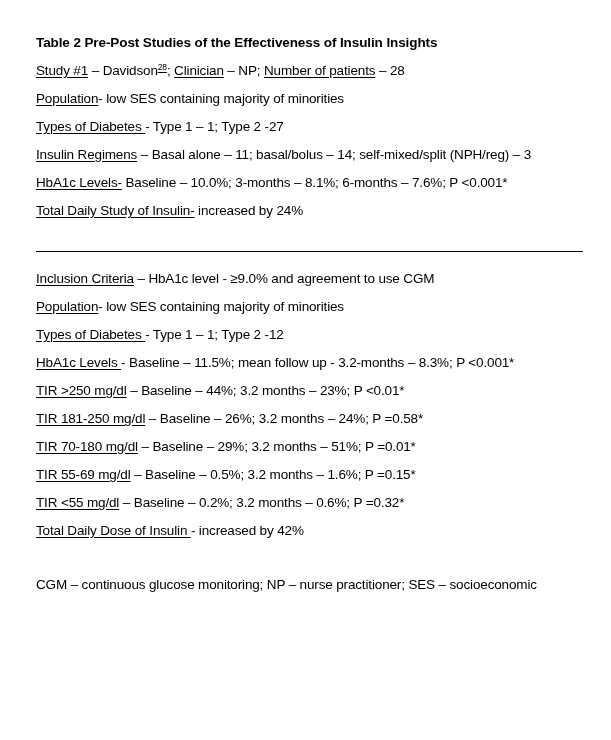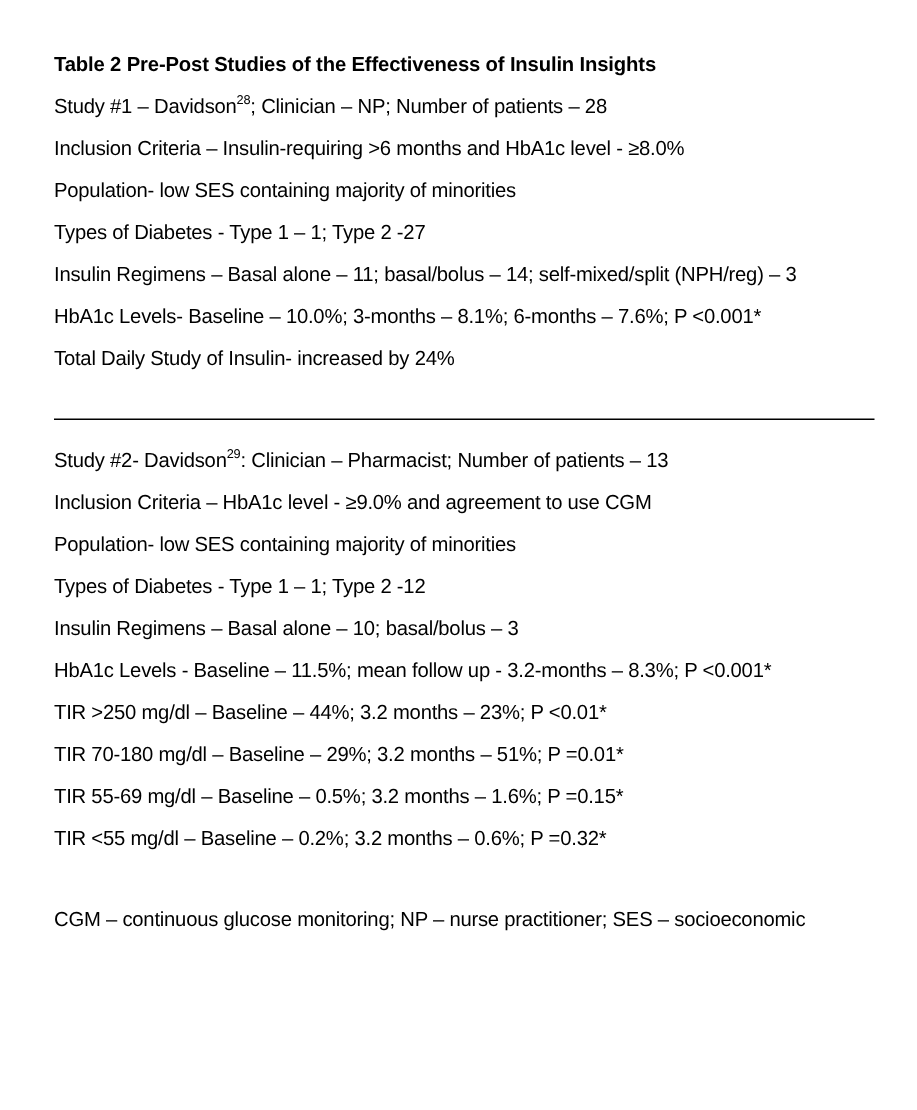--- a/index.html
+++ b/index.html
@@ -33,20 +33,21 @@
   }
   .row {
     font-size: 13.5px;
     font-weight: normal;
     line-height: 28px;
     height: 28px;
     white-space: nowrap;
     letter-spacing: -0.15px;
   }
   .lbl {
+    text-decoration: underline;
     text-underline-offset: 2px;
   }
   sup {
     font-size: 8.5px;
     vertical-align: super;
     line-height: 0;
   }
   .divider {
     height: 0;
     border-top: 1.6px solid #000000;
@@ -70,60 +71,59 @@
 </style>
 </head>
 <body>
 
 <div class="page">
 
   <div class="title">Table 2 Pre-Post Studies of the Effectiveness of Insulin Insights</div>
 
   <div class="row"><span class="lbl">Study #1</span><span> – Davidson</span><sup class="lbl">28</sup><span>; </span><span class="lbl">Clinician</span><span> – NP; </span><span class="lbl">Number of patients</span><span> – 28</span></div>
 
-  <div class="row"><span class="lbl">Inclusion Criteria</span><span> – Insulin-requiring &gt;6 months and HbA1c level - ≥8.0%</span></div>
 
   <div class="row"><span class="lbl">Population</span><span>- low SES containing majority of minorities</span></div>
 
 
   <div class="row"><span class="lbl">Types of Diabetes </span><span>- Type 1 – 1; Type 2 -27</span></div>
 
 
   <div class="row"><span class="lbl">Insulin Regimens</span><span> – Basal alone – 11; basal/bolus – 14; self-mixed/split (NPH/reg) – 3</span></div>
 
   <div class="row"><span class="lbl">HbA1c Levels-</span><span> Baseline – 10.0%; 3-months – 8.1%; 6-months – 7.6%; P &lt;0.001*</span></div>
 
   <div class="row"><span class="lbl">Total Daily Study of Insulin-</span><span> increased by 24%</span></div>
 
   <div class="spacer-sm"></div>
 
   <div class="divider-wrap">
     <div class="divider"></div>
   </div>
 
-  <div class="row"><span class="lbl">Study #2</span><span>- Davidson</span><sup>29</sup><span>: </span><span class="lbl">Clinician</span><span> – Pharmacist; </span><span class="lbl">Number of patients</span><span> – 13</span></div>
 
   <div class="row"><span class="lbl">Inclusion Criteria</span><span> – HbA1c level - ≥9.0% and agreement to use CGM</span></div>
 
   <div class="row"><span class="lbl">Population</span><span>- low SES containing majority of minorities</span></div>
 
   <div class="row"><span class="lbl">Types of Diabetes </span><span>- Type 1 – 1; Type 2 -12</span></div>
 
 
-  <div class="row"><span class="lbl">Insulin Regimens</span><span> – Basal alone – 10; basal/bolus – 3</span></div>
 
   <div class="row"><span class="lbl">HbA1c Levels </span><span>- Baseline – 11.5%; mean follow up - 3.2-months – 8.3%; P &lt;0.001*</span></div>
 
   <div class="row"><span class="lbl">TIR &gt;250 mg/dl</span><span> – Baseline – 44%; 3.2 months – 23%; P &lt;0.01*</span></div>
 
+  <div class="row"><span class="lbl">TIR 181-250 mg/dl</span><span> – Baseline – 26%; 3.2 months – 24%; P =0.58*</span></div>
 
   <div class="row"><span class="lbl">TIR 70-180 mg/dl</span><span> – Baseline – 29%; 3.2 months – 51%; P =0.01*</span></div>
 
   <div class="row"><span class="lbl">TIR 55-69 mg/dl</span><span> – Baseline – 0.5%; 3.2 months – 1.6%; P =0.15*</span></div>
 
   <div class="row"><span class="lbl">TIR &lt;55 mg/dl</span><span> – Baseline – 0.2%; 3.2 months – 0.6%; P =0.32*</span></div>
 
+  <div class="row"><span class="lbl">Total Daily Dose of Insulin </span><span>- increased by 42%</span></div>
 
   <div class="spacer-foot"></div>
 
   <div class="foot">CGM – continuous glucose monitoring; NP – nurse practitioner; SES – socioeconomic</div>
 
 </div>
 
 </body></html>

